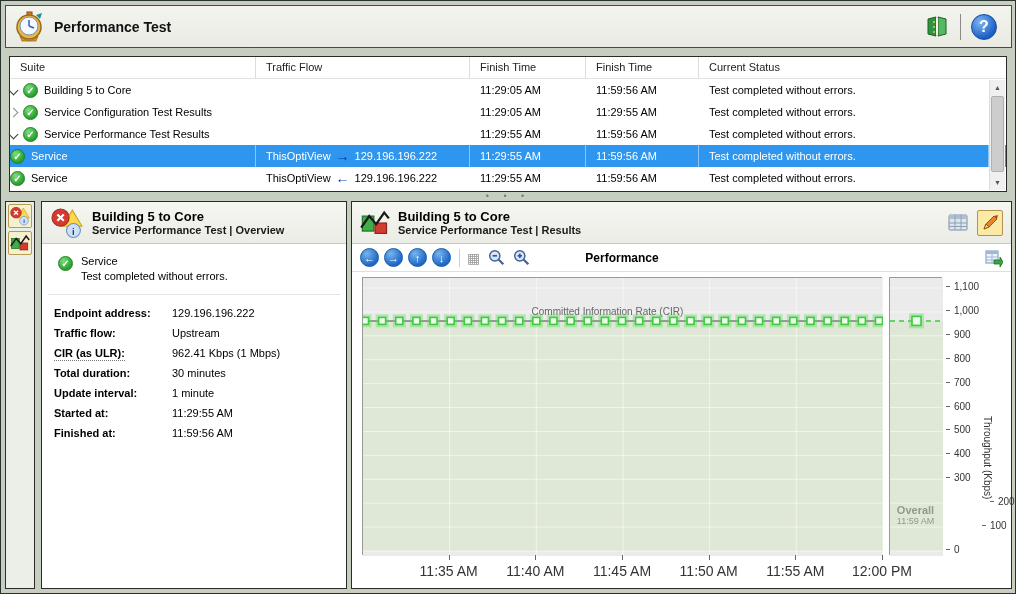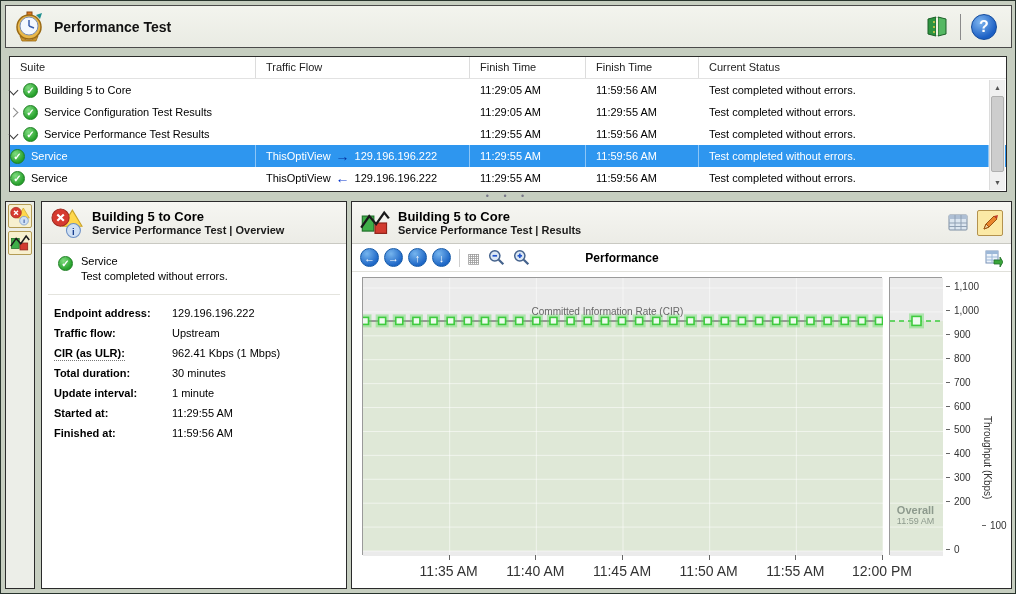--- a/index.html
+++ b/index.html
@@ -457,21 +457,21 @@
     <div class="y-axis" id="y-axis">
         <div class="y-tick" style="top: 4px;">1,100</div>
         <div class="y-tick" style="top: 27.9091px;">1,000</div>
         <div class="y-tick" style="top: 51.8182px;">900</div>
         <div class="y-tick" style="top: 75.7273px;">800</div>
         <div class="y-tick" style="top: 99.6364px;">700</div>
         <div class="y-tick" style="top: 123.545px;">600</div>
         <div class="y-tick" style="top: 147.455px;">500</div>
         <div class="y-tick" style="top: 171.364px;">400</div>
         <div class="y-tick" style="top: 195.273px;">300</div>
-        <div class="y-tick" style="top: 219.182px;">200</div>
+        <div class="y-tick" style="top: 219.182px; margin-left: 44px;">200</div>
         <div class="y-tick" style="top: 243.091px; margin-left: 36px;">100</div>
         <div class="y-tick" style="top: 267px;">0</div>
       </div>
     <div class="ylabel">
         <span>Throughput (Kbps)</span>
       </div>
     <div class="x-axis" id="x-axis">
         <div class="x-mark" style="left: 86.6667px;"></div>
         <div class="x-tick" style="left: 86.6667px;">11:35 AM</div>
         <div class="x-mark" style="left: 173.333px;"></div>

